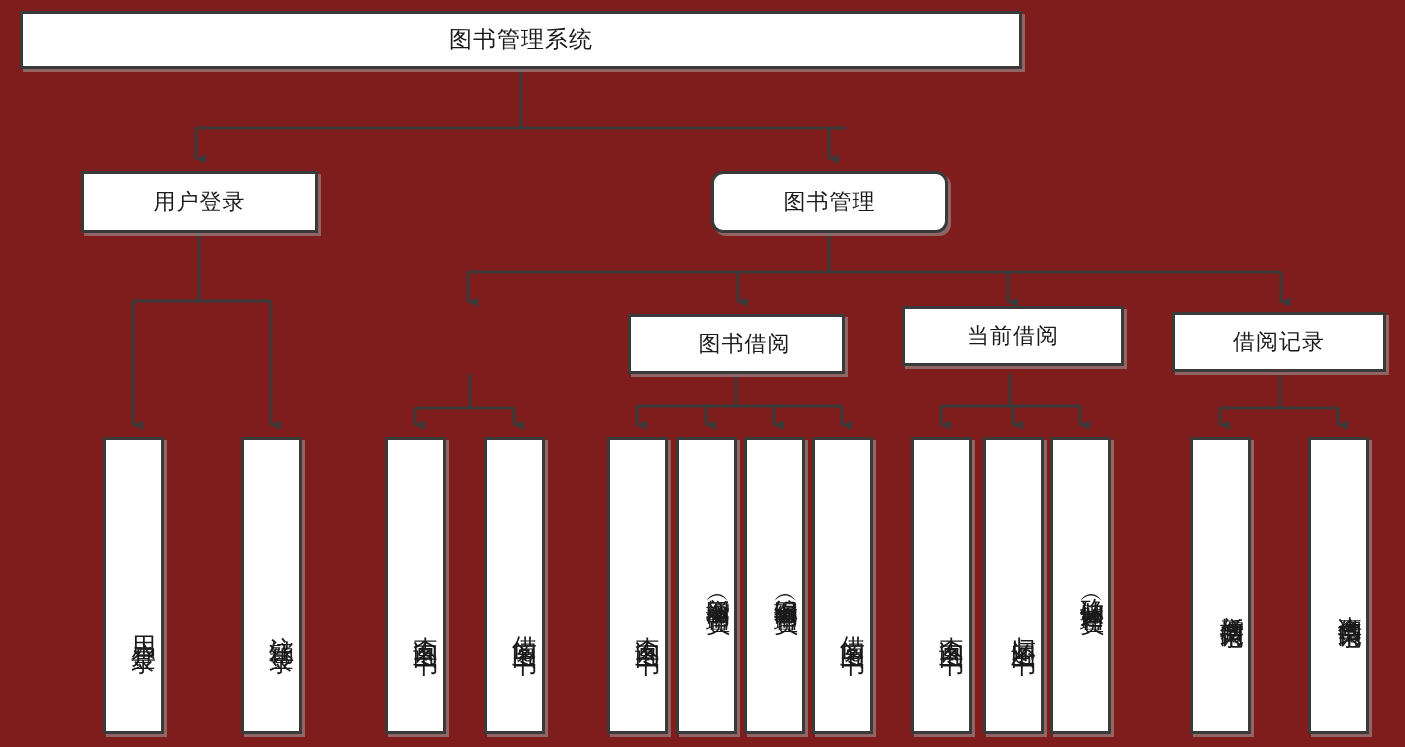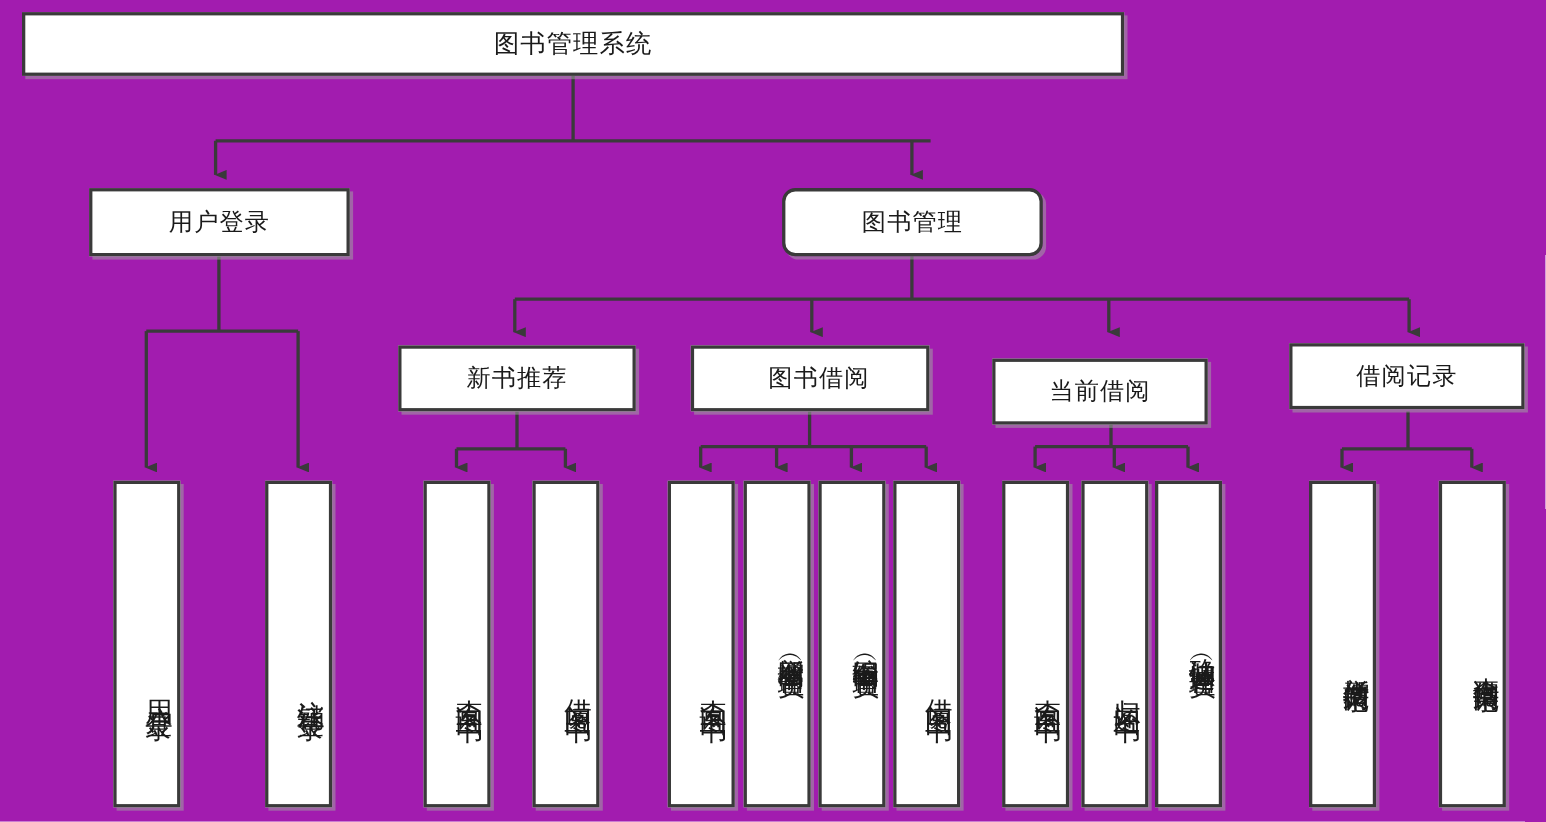--- a/index.html
+++ b/index.html
@@ -7,21 +7,21 @@
     padding: 0;
     background: #ffffff;
   }
   body {
     font-family: "Liberation Sans", "DejaVu Sans", sans-serif;
   }
   #canvas {
     position: relative;
     width: 1405px;
     height: 747px;
-    background: #a21caf;
+    background: #7f1d1d;
     overflow: hidden;
   }
   #wires {
     position: absolute;
     left: 0;
     top: 0;
     width: 1405px;
     height: 747px;
     pointer-events: none;
   }
@@ -127,27 +127,24 @@
     <span>图书管理系统</span>
   </div>
 
   <div class="node horiz" style="left:81px; top:171px; width:237px; height:62px;">
     <span>用户登录</span>
   </div>
   <div class="node horiz" style="left:711px; top:171px; width:237px; height:62px;border-radius:12px;">
     <span>图书管理</span>
   </div>
 
-  <div class="node horiz" style="left:362px; top:314px; width:216px; height:60px;">
-    <span>新书推荐</span>
-  </div>
   <div class="node horiz" style="left:628px; top:314px; width:217px; height:60px;padding-left:16px;">
     <span>图书借阅</span>
   </div>
-  <div class="node horiz" style="left:902px; top:326px; width:196px; height:60px;">
+  <div class="node horiz" style="left:902px; top:306px; width:222px; height:60px;">
     <span>当前借阅</span>
   </div>
   <div class="node horiz" style="left:1172px; top:312px; width:214px; height:60px;">
     <span>借阅记录</span>
   </div>
 
   <div class="node vert" style="left:103px; top:437px; width:61px; height:297px; padding-top:80px;">
     <span>用户登录</span>
   </div>
   <div class="node vert" style="left:241px; top:437px; width:61px; height:297px; padding-top:80px;">

